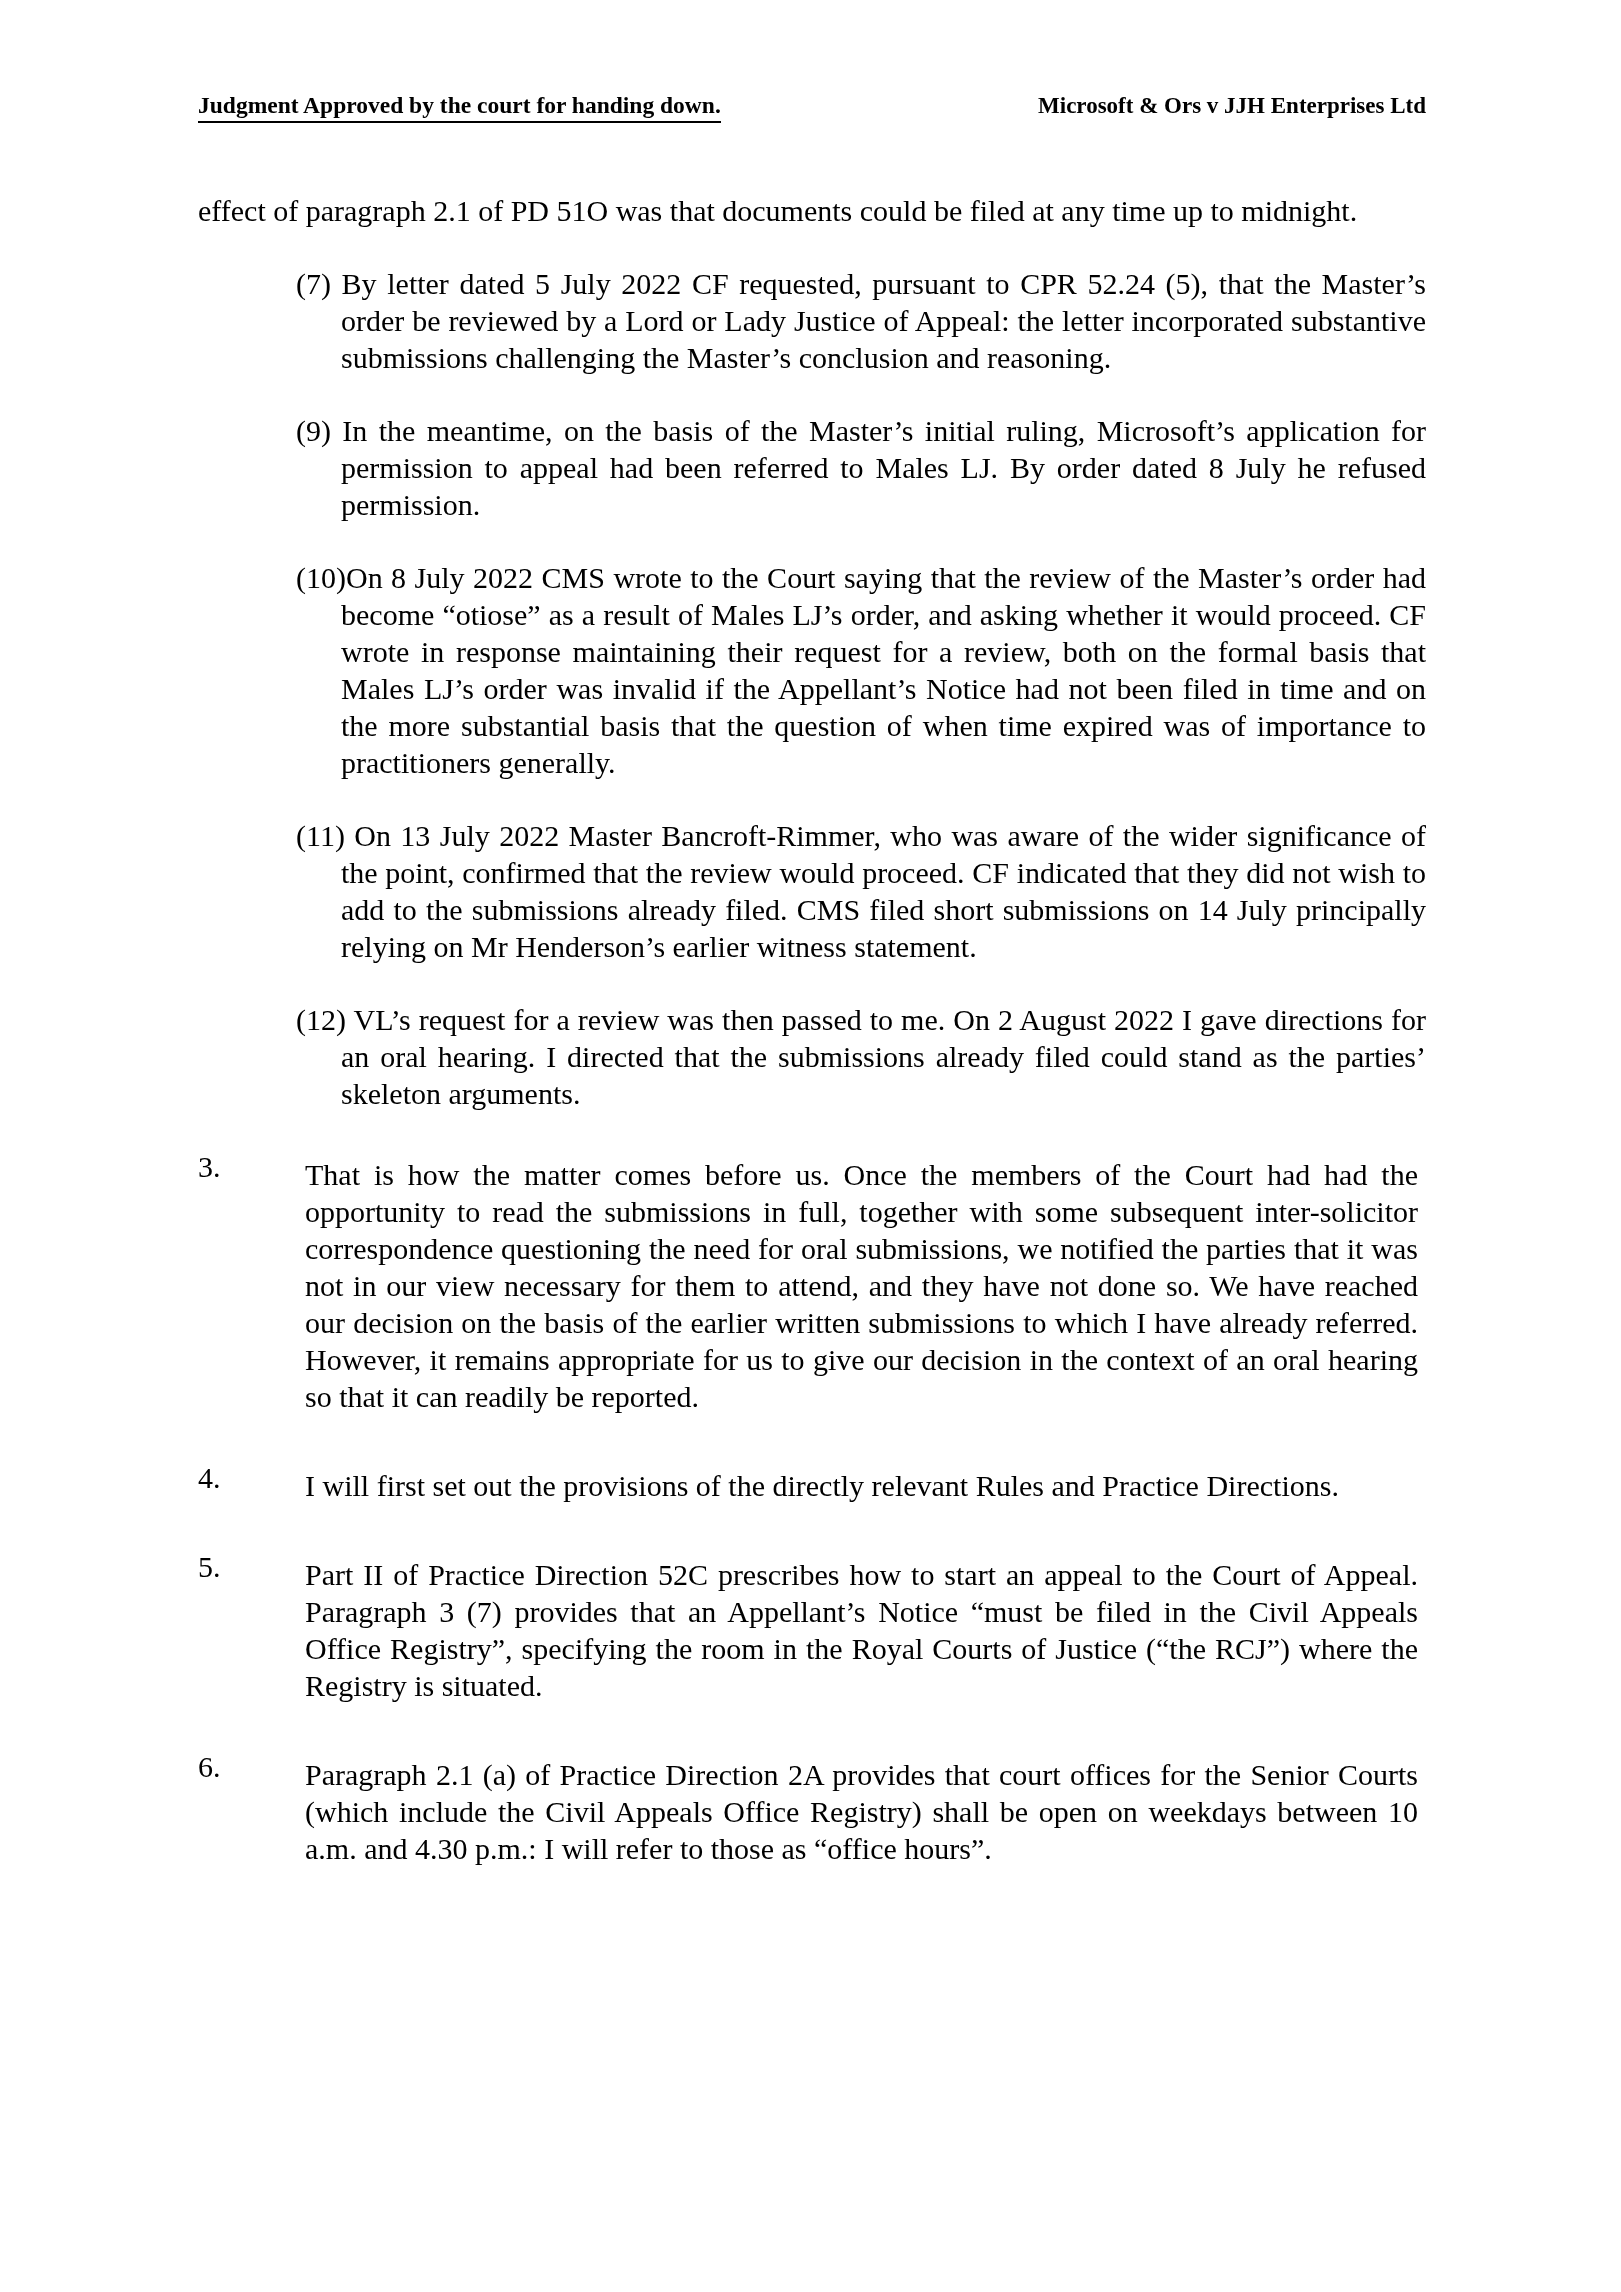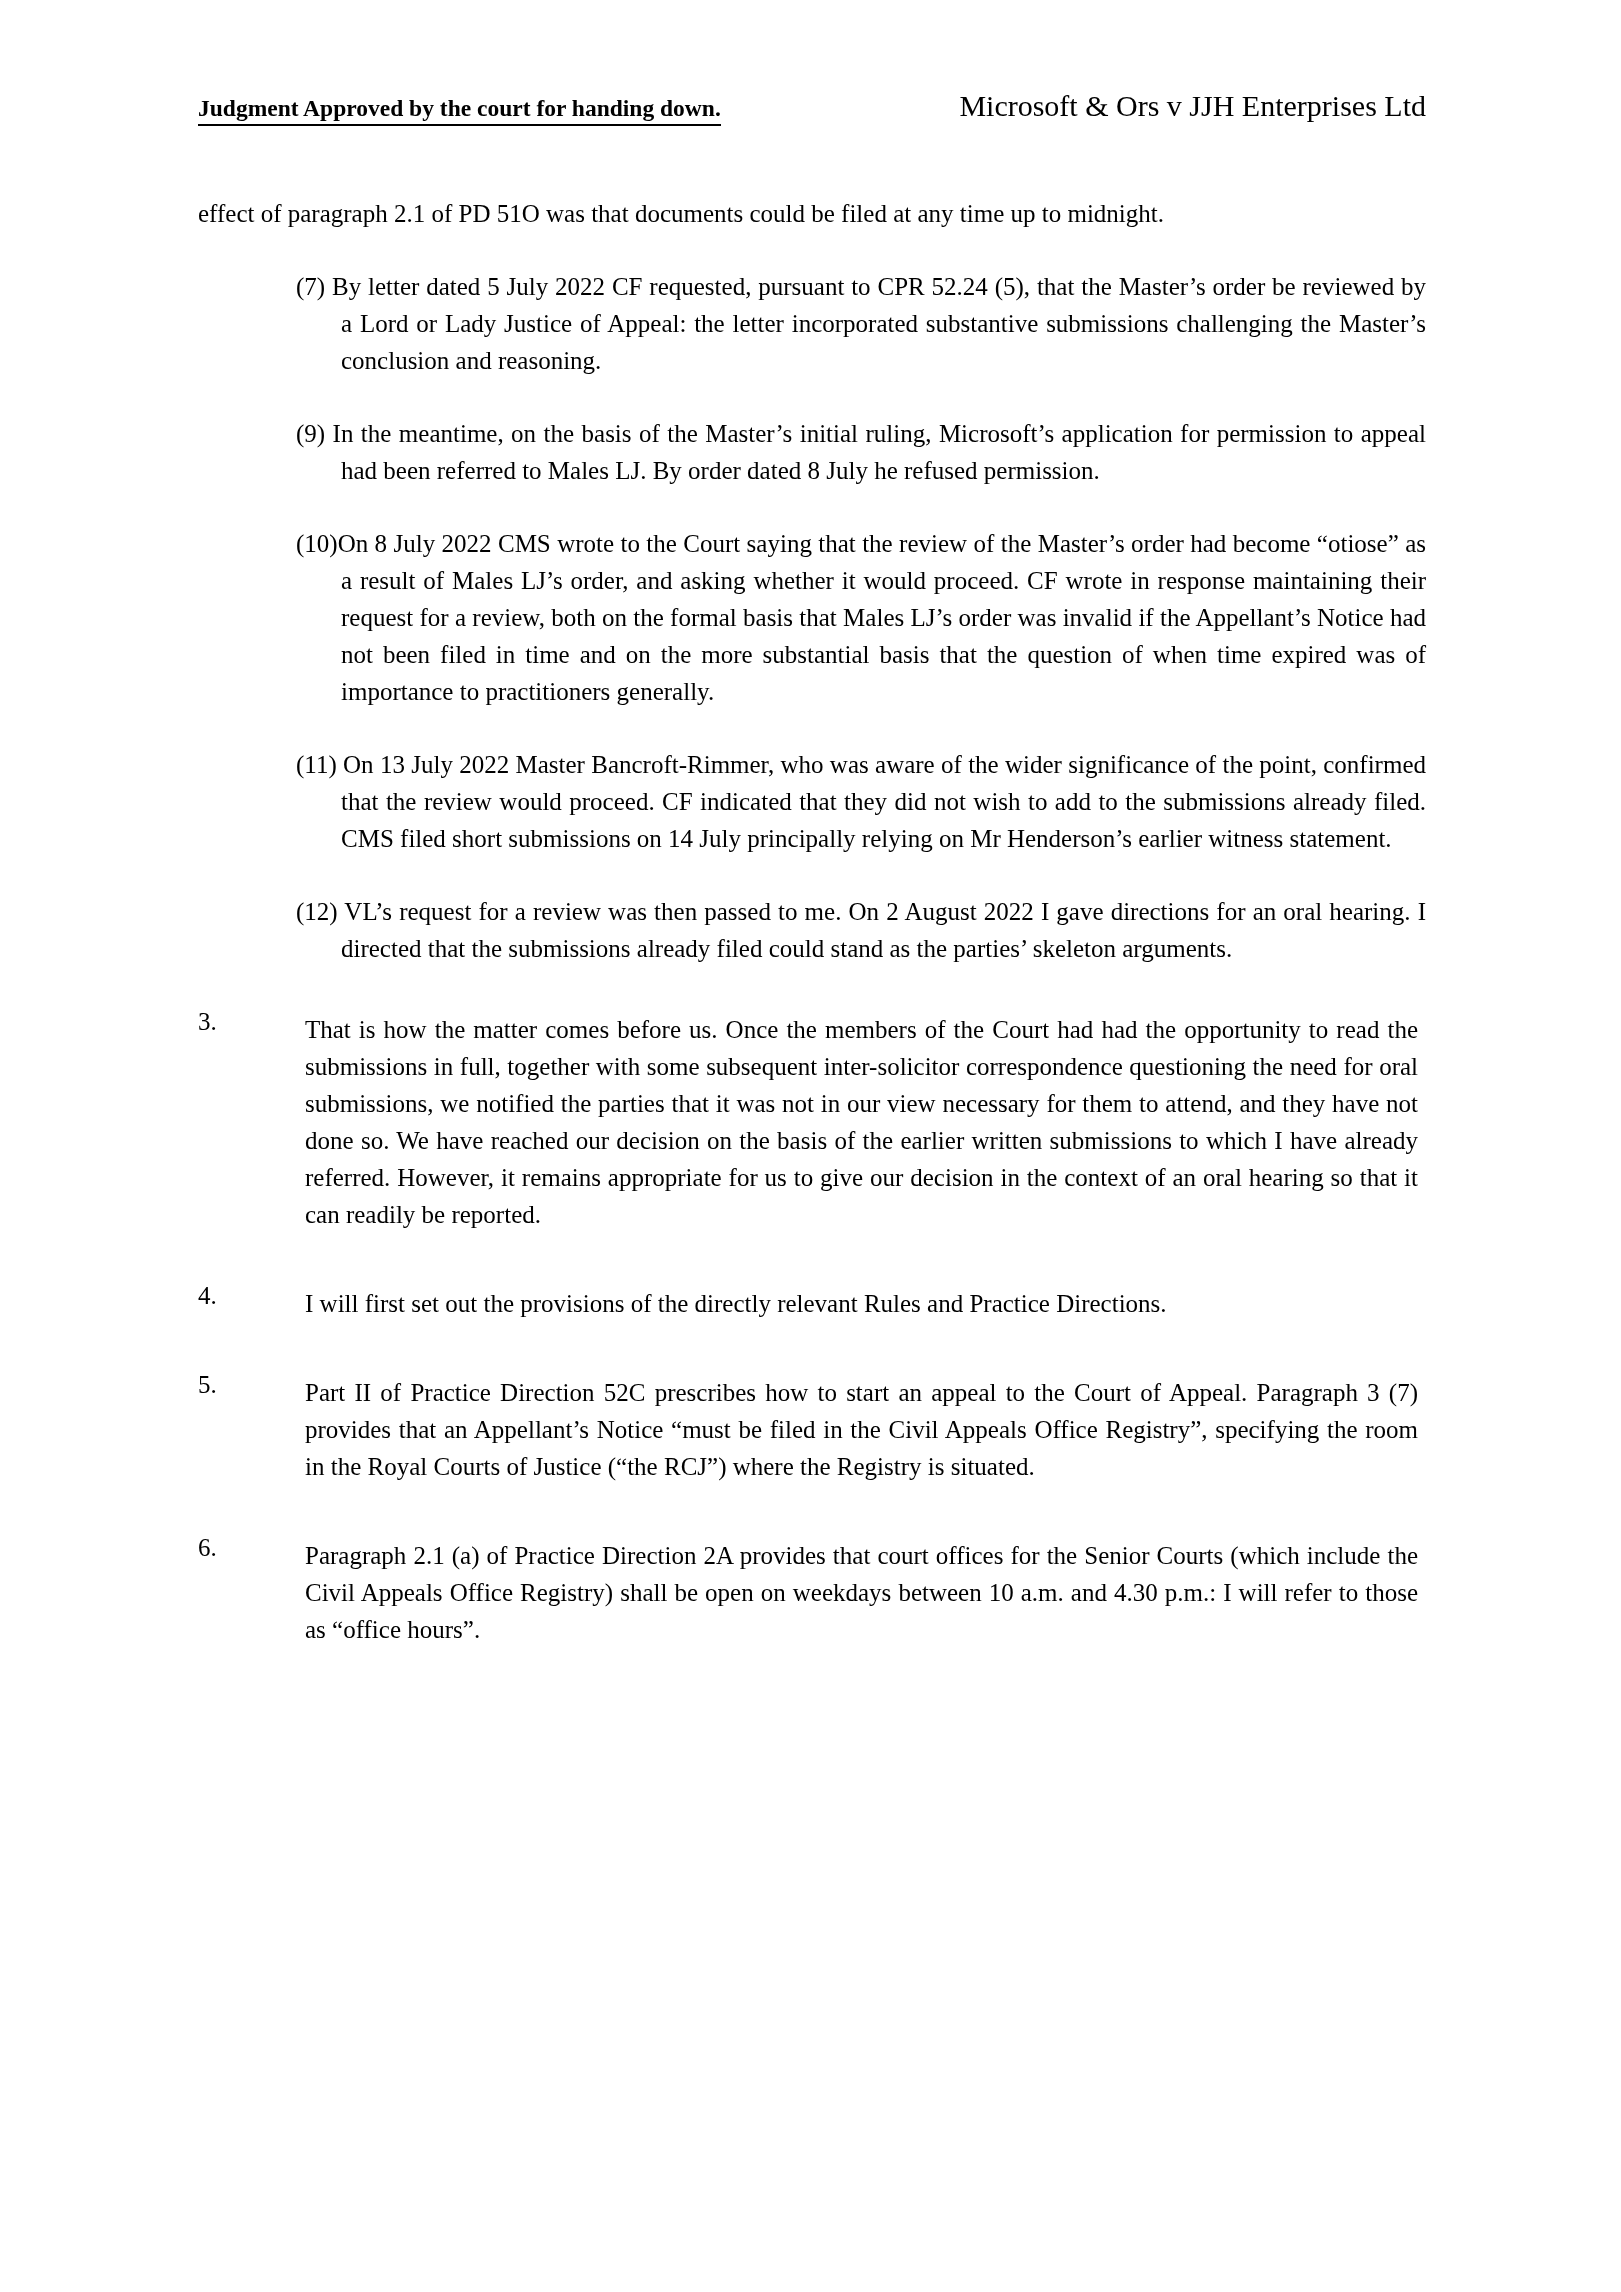--- a/index.html
+++ b/index.html
@@ -22,26 +22,26 @@
     line-height: 29px;
     text-align: right;
   }
   .header-left {
     font-size: 23.5px;
     font-weight: bold;
     border-bottom: 2.9px solid #000;
     padding-bottom: 1px;
   }
   .header-right {
-    font-size: 30px;
-    font-weight: normal;
+    font-size: 23px;
+    font-weight: bold;
   }
   .content {
     margin-top: 69px;
-    font-size: 25px;
+    font-size: 30px;
     line-height: 37px;
   }
   .content p { margin: 0 0 36px 0; }
   .cont {
     margin-left: 143px;
     text-align: justify;
   }
   .sub {
     padding-left: 143px;
     text-indent: -45px;

